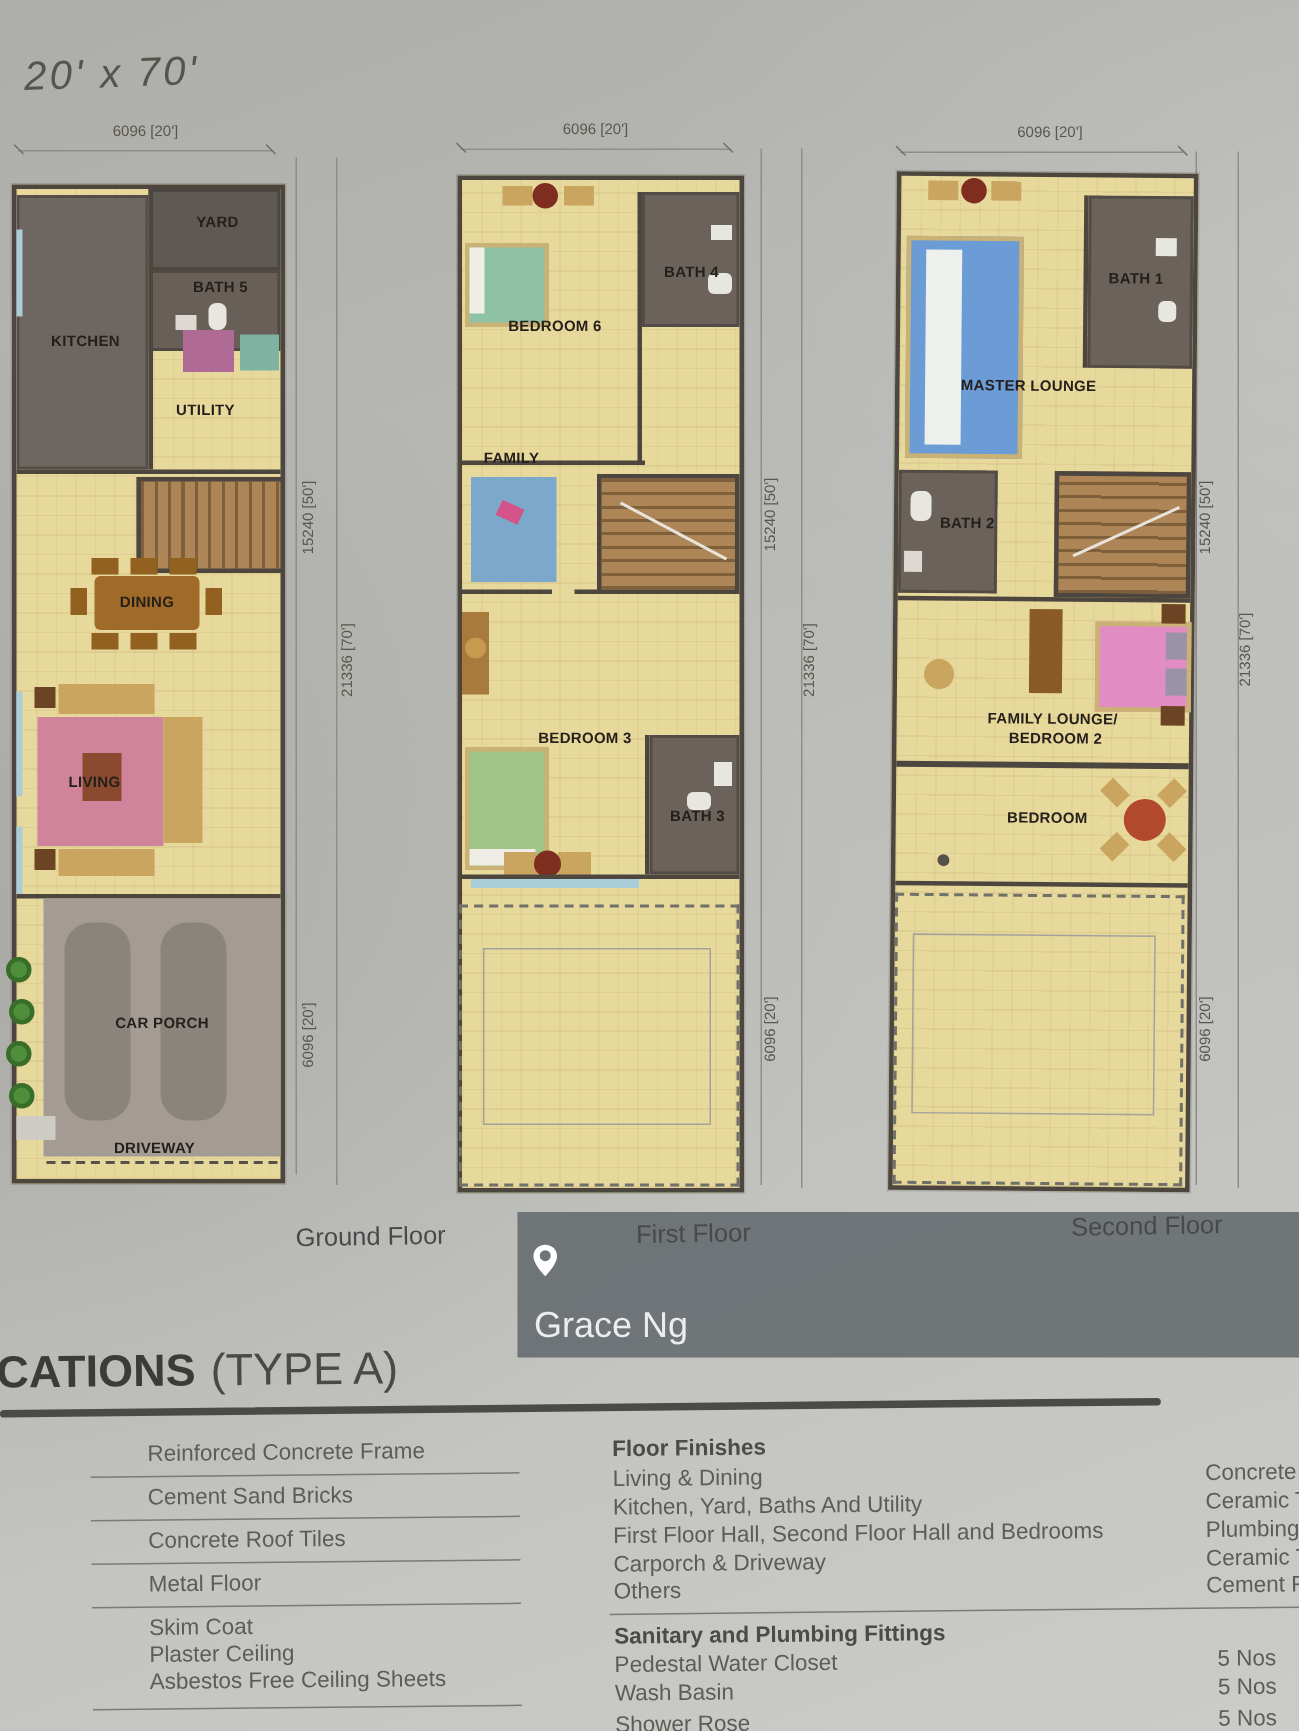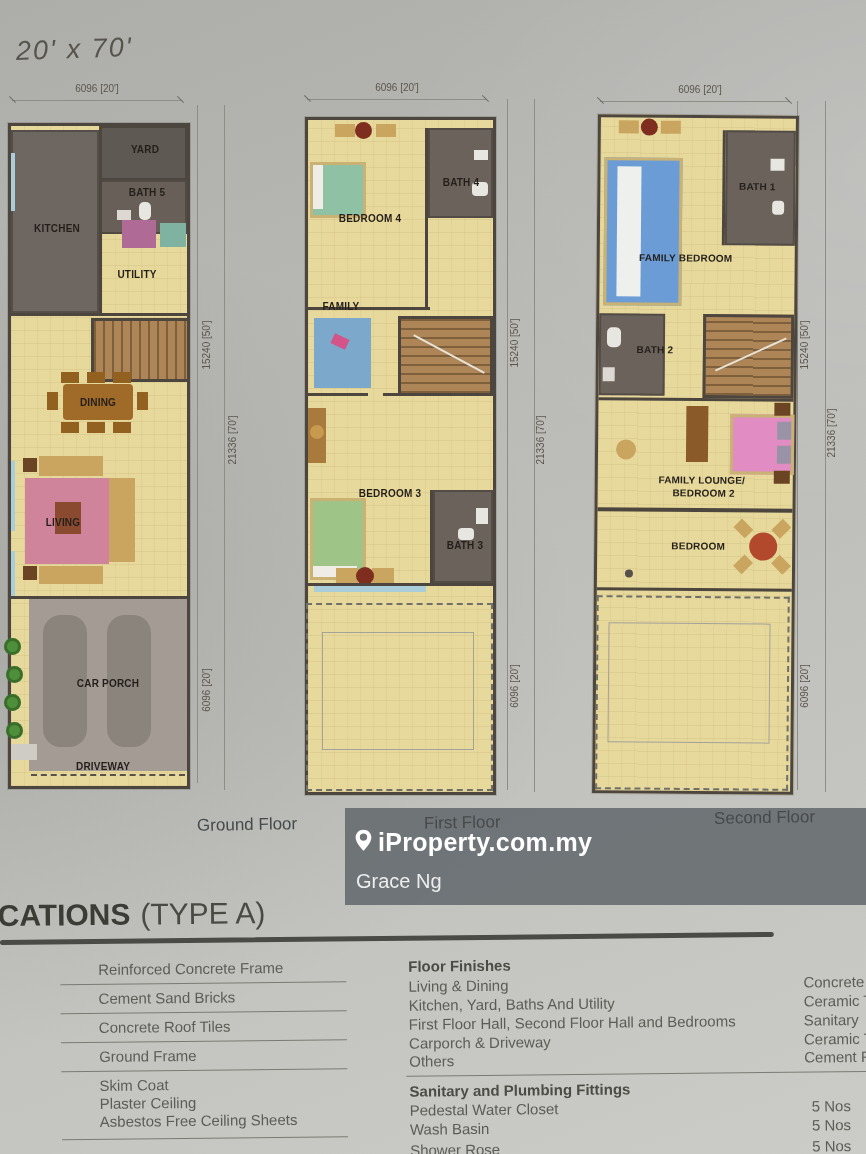--- a/index.html
+++ b/index.html
@@ -40,21 +40,21 @@
   .f{position:absolute;}
   .car{position:absolute;background:#8b847d;border-radius:18px;}
   .dash{position:absolute;border:2px dashed #70706a;}
   .innerline{position:absolute;border:1px solid #a4a29b;}
   .plant{position:absolute;width:17px;height:17px;border-radius:50%;background:#4f8f3c;box-shadow:inset 0 0 0 3px rgba(30,70,20,.45);}
   .floorname{position:absolute;font-size:17px;color:#474a4b;z-index:6;transform:rotate(-1deg);white-space:nowrap;}
   
   .wm{position:absolute;left:345px;top:808px;width:521px;height:97px;background:rgba(99,105,109,.87);z-index:5;}
   .wm-brand{position:absolute;left:33px;top:20px;font-size:25px;font-weight:700;color:#ffffff;letter-spacing:.3px;white-space:nowrap;}
   .wm-pin{position:absolute;left:8px;top:20px;}
-  .wm-agent{position:absolute;left:11px;top:62px;font-size:20px;color:#eceeee;white-space:nowrap;}
+  .wm-agent{position:absolute;left:11px;top:62px;font-size:24px;color:#eceeee;white-space:nowrap;}
   
   .specs{position:absolute;left:0;top:0;width:866px;height:1154px;transform:rotate(-0.6deg);transform-origin:0 950px;}
   .spec-head{position:absolute;left:-2px;top:899px;font-size:30px;color:#454540;white-space:nowrap;}
   .spec-head .hb{font-weight:800;color:#3c3c37;}
   .spec-head .hr2{font-weight:400;margin-left:10px;color:#4a4a45;}
   .rule{position:absolute;left:0;top:940px;width:774px;height:5px;background:#4a4a46;border-radius:3px;}
   .sp{position:absolute;font-size:15px;color:#5d5d58;white-space:nowrap;}
   .sp.b{font-weight:700;color:#4c4c47;}
   .ul{position:absolute;height:1px;background:#7b7b74;}
 </style>
@@ -143,21 +143,21 @@
   <div class="dimv" style="left:514px;top:686px">6096 [20']</div>
 
   <div class="plan" style="left:305px;top:117px;width:185px;height:672px">
 
     <div class="f" style="left:27px;top:4px;width:20px;height:13px;background:#c9a55f"></div>
     <div class="f" style="left:68px;top:4px;width:20px;height:13px;background:#c9a55f"></div>
     <div class="f" style="left:47px;top:2px;width:17px;height:17px;background:#7e2d1e;border-radius:50%"></div>
     <div class="bed" style="left:2px;top:42px;width:50px;height:50px;background:#8fc2a4">
       <div class="f" style="left:0;top:0;width:10px;height:44px;background:#f0ede6"></div>
     </div>
-    <div class="rl" style="left:62px;top:98px">BEDROOM 4</div>
+    <div class="rl" style="left:62px;top:98px">BEDROOM 6</div>
 
     <div class="dk" style="left:120px;top:8px;width:65px;height:90px"></div>
     <div class="f" style="left:166px;top:30px;width:14px;height:10px;background:#e8e6e0"></div>
     <div class="f" style="left:164px;top:62px;width:16px;height:14px;background:#e8e6e0;border-radius:4px"></div>
     <div class="rl" style="left:153px;top:62px">BATH 4</div>
     <div class="wall" style="left:117px;top:8px;width:3px;height:180px"></div>
     <div class="wall" style="left:0;top:187px;width:122px;height:3px"></div>
 
     <div class="rl" style="left:33px;top:186px">FAMILY</div>
     <div class="f" style="left:6px;top:198px;width:57px;height:70px;background:#7ca8cb"></div>
@@ -202,32 +202,32 @@
   <div class="dimv" style="left:804px;top:686px">6096 [20']</div>
 
   <div class="plan" style="left:595px;top:115px;width:195px;height:673px;transform:rotate(0.5deg)">
 
     <div class="f" style="left:18px;top:3px;width:20px;height:13px;background:#c9a55f"></div>
     <div class="f" style="left:60px;top:3px;width:20px;height:13px;background:#c9a55f"></div>
     <div class="f" style="left:40px;top:1px;width:17px;height:17px;background:#7e2d1e;border-radius:50%"></div>
     <div class="bed" style="left:4px;top:40px;width:72px;height:142px;background:#6b9cd6">
       <div class="f" style="left:10px;top:6px;width:24px;height:130px;background:#eef0ee"></div>
     </div>
-    <div class="rl" style="left:86px;top:140px">FAMILY BEDROOM</div>
+    <div class="rl" style="left:86px;top:140px">MASTER LOUNGE</div>
 
     <div class="dk" style="left:125px;top:12px;width:70px;height:115px"></div>
     <div class="f" style="left:170px;top:40px;width:14px;height:12px;background:#e8e6e0"></div>
     <div class="f" style="left:172px;top:82px;width:12px;height:14px;background:#e8e6e0;border-radius:4px"></div>
     <div class="rl" style="left:157px;top:68px">BATH 1</div>
     <div class="wall" style="left:122px;top:12px;width:3px;height:115px"></div>
 
     <div class="dk" style="left:0;top:196px;width:66px;height:82px"></div>
     <div class="f" style="left:8px;top:210px;width:14px;height:20px;background:#e8e6e0;border-radius:5px"></div>
     <div class="f" style="left:4px;top:250px;width:12px;height:14px;background:#ddd9d2"></div>
-    <div class="rl" style="left:56px;top:232px">BATH 2</div>
+    <div class="rl" style="left:46px;top:232px">BATH 2</div>
 
     <div class="stairs" style="left:104px;top:196px;width:85px;height:78px">
       <div class="f" style="left:6px;top:36px;width:78px;height:2px;background:#e8e4da;transform:rotate(-25deg)"></div>
     </div>
     <div class="wall" style="left:0;top:280px;width:195px;height:3px"></div>
 
     <div class="f" style="left:88px;top:288px;width:22px;height:56px;background:#8a5a28"></div>
     <div class="bed" style="left:132px;top:296px;width:58px;height:54px;background:#e18cc2">
       <div class="f" style="right:0;top:4px;width:14px;height:18px;background:#9a93a8"></div>
       <div class="f" style="right:0;top:28px;width:14px;height:18px;background:#9a93a8"></div>
@@ -254,50 +254,49 @@
   <div class="floorname" style="left:197px;top:815px">Ground Floor</div>
   <div class="floorname" style="left:424px;top:813px">First Floor</div>
   <div class="floorname" style="left:714px;top:808px">Second Floor</div>
 
   <div class="wm">
     <span class="wm-pin">
       <svg width="21" height="28" viewBox="0 0 24 30">
         <path d="M12 1C6.8 1 3 4.9 3 9.8 3 16.2 12 25 12 25s9-8.8 9-15.2C21 4.9 17.2 1 12 1zm0 12.6a4.2 4.2 0 1 1 0-8.4 4.2 4.2 0 0 1 0 8.4z" fill="#ffffff"></path>
       </svg>
     </span>
-    <div class="wm-brand">iProperty.com.my</div>
     <div class="wm-agent">Grace Ng</div>
   </div>
 
   <div class="specs">
     <div class="spec-head">
       <span class="hb">CATIONS</span><span class="hr2">(TYPE A)</span>
     </div>
     <div class="rule"></div>
 
     <div class="sp" style="left:98px;top:962px">Reinforced Concrete Frame</div>
     <div class="ul" style="left:60px;top:985px;width:286px"></div>
     <div class="sp" style="left:98px;top:991px">Cement Sand Bricks</div>
     <div class="ul" style="left:60px;top:1014px;width:286px"></div>
     <div class="sp" style="left:98px;top:1020px">Concrete Roof Tiles</div>
     <div class="ul" style="left:60px;top:1043px;width:286px"></div>
-    <div class="sp" style="left:98px;top:1049px">Ground Frame</div>
+    <div class="sp" style="left:98px;top:1049px">Metal Floor</div>
     <div class="ul" style="left:60px;top:1072px;width:286px"></div>
     <div class="sp" style="left:98px;top:1078px">Skim Coat</div>
     <div class="sp" style="left:98px;top:1096px">Plaster Ceiling</div>
     <div class="sp" style="left:98px;top:1114px">Asbestos Free Ceiling Sheets</div>
     <div class="ul" style="left:60px;top:1140px;width:286px"></div>
 
     <div class="sp b" style="left:408px;top:962px">Floor Finishes</div>
     <div class="sp" style="left:408px;top:982px">Living &amp; Dining</div>
     <div class="sp" style="left:803px;top:982px">Concrete</div>
     <div class="sp" style="left:408px;top:1001px">Kitchen, Yard, Baths And Utility</div>
     <div class="sp" style="left:803px;top:1001px">Ceramic T</div>
     <div class="sp" style="left:408px;top:1020px">First Floor Hall, Second Floor Hall and Bedrooms</div>
-    <div class="sp" style="left:803px;top:1020px">Sanitary</div>
+    <div class="sp" style="left:803px;top:1020px">Plumbing</div>
     <div class="sp" style="left:408px;top:1039px">Carporch &amp; Driveway</div>
     <div class="sp" style="left:803px;top:1039px">Ceramic T</div>
     <div class="sp" style="left:408px;top:1057px">Others</div>
     <div class="sp" style="left:803px;top:1057px">Cement F</div>
     <div class="ul" style="left:405px;top:1080px;width:461px"></div>
 
     <div class="sp b" style="left:408px;top:1087px">Sanitary and Plumbing Fittings</div>
     <div class="sp" style="left:408px;top:1106px">Pedestal Water Closet</div>
     <div class="sp" style="left:810px;top:1106px">5 Nos</div>
     <div class="sp" style="left:408px;top:1125px">Wash Basin</div>

